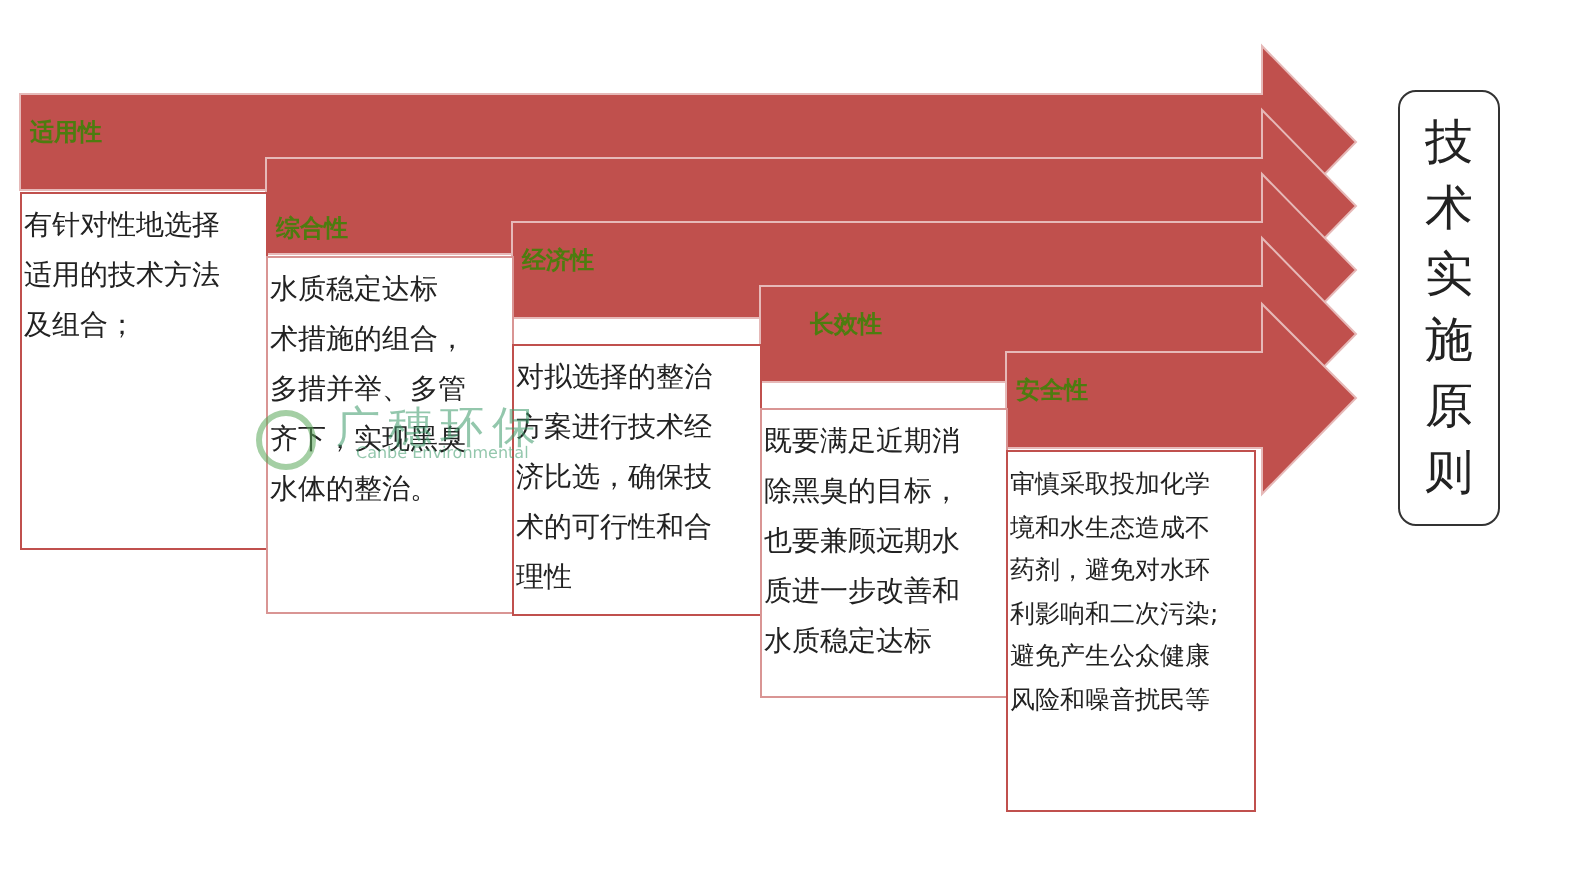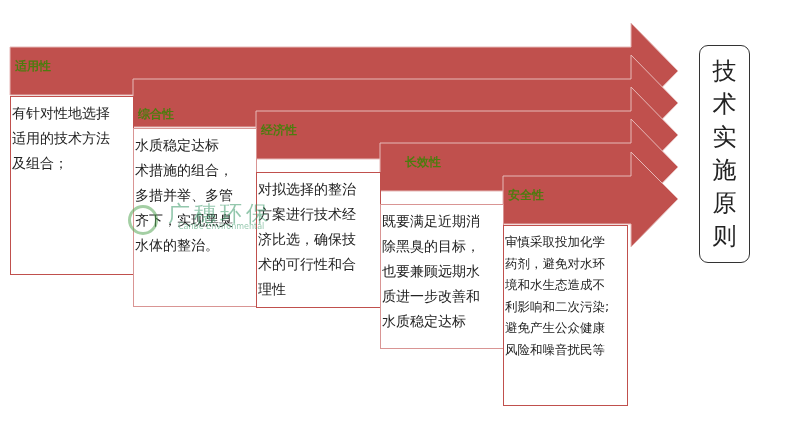--- a/index.html
+++ b/index.html
@@ -69,22 +69,22 @@
 <div class="desc-box alt" style="left:380px; top:192px; width:124px; height:145px;margin-top:12px;">
   <div>既要满足近期消</div>
   <div>除黑臭的目标，</div>
   <div>也要兼顾远期水</div>
   <div>质进一步改善和</div>
   <div>水质稳定达标</div>
 </div>
 
 <div class="desc-box small" style="left:503px; top:225px; width:125px; height:181px;">
   <div>审慎采取投加化学</div>
+  <div>境和水生态造成不</div>
   <div>药剂，避免对水环</div>
-  <div>境和水生态造成不</div>
   <div>利影响和二次污染;</div>
   <div>避免产生公众健康</div>
   <div>风险和噪音扰民等</div>
 </div>
 
 <div class="principle-box">
   <span class="principle-char">技</span>
   <span class="principle-char">术</span>
   <span class="principle-char">实</span>
   <span class="principle-char">施</span>

